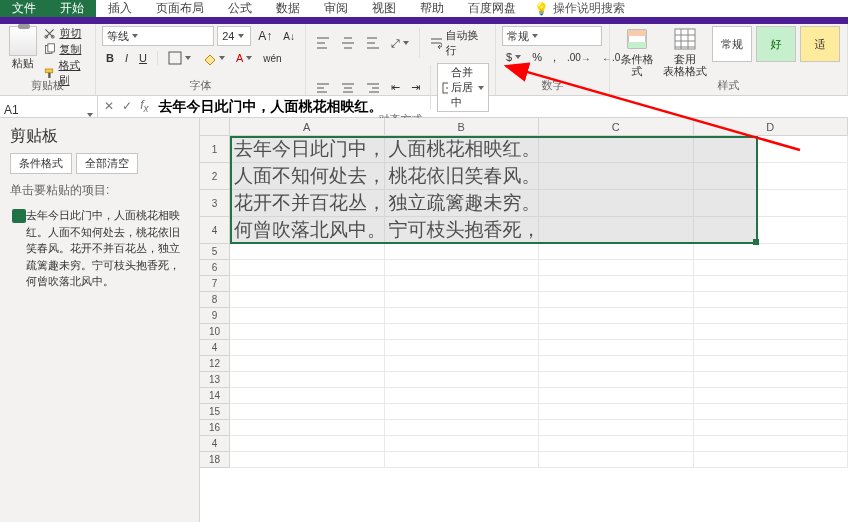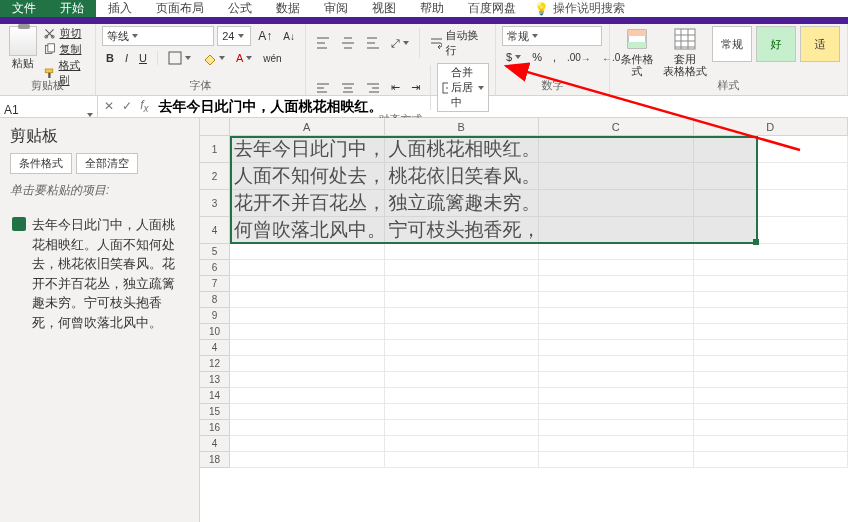--- a/index.html
+++ b/index.html
@@ -29,22 +29,22 @@
 .fbar { height:22px; display:flex; align-items:center; border-bottom:1px solid #d4d4d4; background:#fff; }
 .namebox { width:98px; border-right:1px solid #d4d4d4; padding:0 4px; height:100%; display:flex; align-items:flex-end; }
 .fx-ctrl { display:flex; align-items:center; gap:8px; padding:0 6px; color:#777; }
 .fbar input { border:none; outline:none; flex:1; font-size:14px; padding:0 4px;font-weight:bold; }
 
 .main { display:flex; height:calc(522px - 24px - 72px - 22px); }
 .sidepanel { width:200px; border-right:1px solid #d4d4d4; background:#f3f2f1; padding:8px 10px; font-size:12px; }
 .sidepanel h3 { font-size:16px; font-weight:500; margin-bottom:6px; }
 .sidepanel .pane-btns { display:flex; gap:4px; margin-bottom:8px; }
 .sidepanel .pane-btns span { border:1px solid #c8c6c4; background:#fff; padding:2px 8px; cursor:pointer; font-size:11px; }
-.sidepanel .hint { color:#666; margin-bottom:14px;font-style:italic; }
-.sidepanel .clip-entry { display:flex; gap:6px; font-size:13px; line-height:1.5; cursor:pointer; padding:2px; }
+.sidepanel .hint { color:#666; margin-bottom:6px; }
+.sidepanel .clip-entry { display:flex; font-size:11px; line-height:1.5; cursor:pointer; padding:2px; }
 .sidepanel .clip-entry .cicon { width:14px; height:14px; background:#217346; flex-shrink:0; border-radius:2px; margin-top:2px; }
 
 .sheet { position:relative; flex:1; overflow:hidden; background:#fff; }
 .colhead { position:absolute; top:0; left:30px; right:0; height:18px; display:flex; background:#f3f2f1; border-bottom:1px solid #d4d4d4; }
 .colhead div { width:176px; border-right:1px solid #d4d4d4; text-align:center; font-size:11px; color:#555; line-height:18px; }
 .rowhead { position:absolute; top:18px; left:0; width:30px; background:#f3f2f1; border-right:1px solid #d4d4d4; }
 .rowhead div { height:16px; border-bottom:1px solid #d4d4d4; text-align:center; font-size:10px; color:#555; line-height:16px; }
 .rowhead div.big { height:27px; line-height:27px; }
 .corner { position:absolute; top:0; left:0; width:30px; height:18px; background:#f3f2f1; border-right:1px solid #d4d4d4; border-bottom:1px solid #d4d4d4; }
 .cells { position:absolute; top:18px; left:30px; right:0; bottom:0; }

